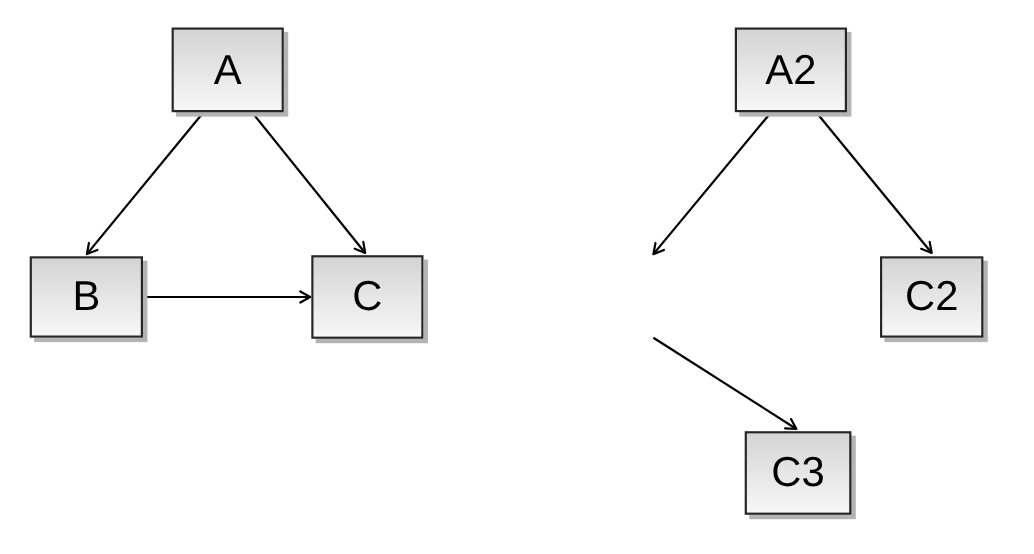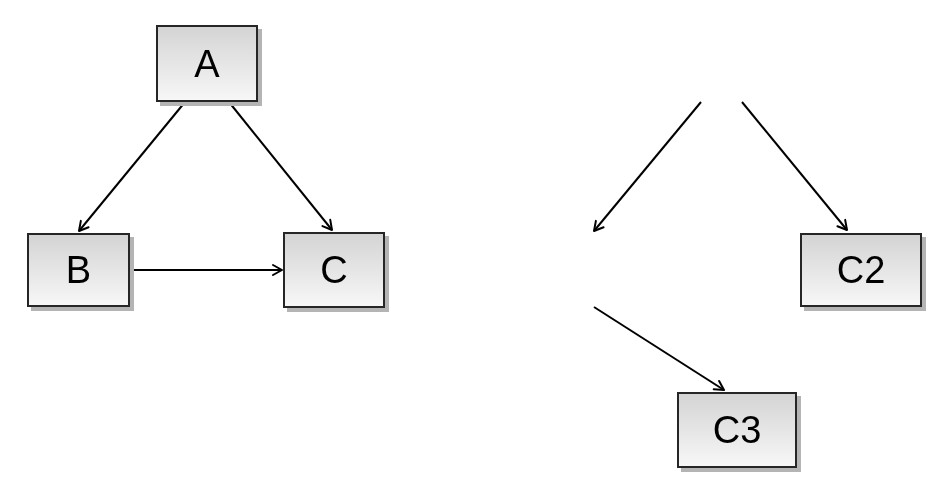--- a/index.html
+++ b/index.html
@@ -66,20 +66,23 @@
   <div class="nodes-layer" id="nodes-layer">
       <div class="node" style="left: 156px; top: 25px; width: 102px; height: 77px;">
         <span>A</span>
       </div>
       <div class="node" style="left: 27px; top: 233px; width: 103px; height: 74px;">
         <span>B</span>
       </div>
       <div class="node" style="left: 283px; top: 232px; width: 102px; height: 76px;">
         <span>C</span>
       </div>
-      <div class="node" style="left: 800px; top: 233px; width: 122px; height: 74px;">
+      <div class="node" style="left: 668px; top: 25px; width: 102px; height: 77px;">
+        <span>A2</span>
+      </div>
+      <div class="node" style="left: 800px; top: 233px; width: 94px; height: 74px;">
         <span>C2</span>
       </div>
-      <div class="node" style="left: 677px; top: 392px; width: 120px; height: 76px;">
+      <div class="node" style="left: 677px; top: 392px; width: 97px; height: 76px;">
         <span>C3</span>
       </div>
     </div>
 </div>
 
 </body></html>

